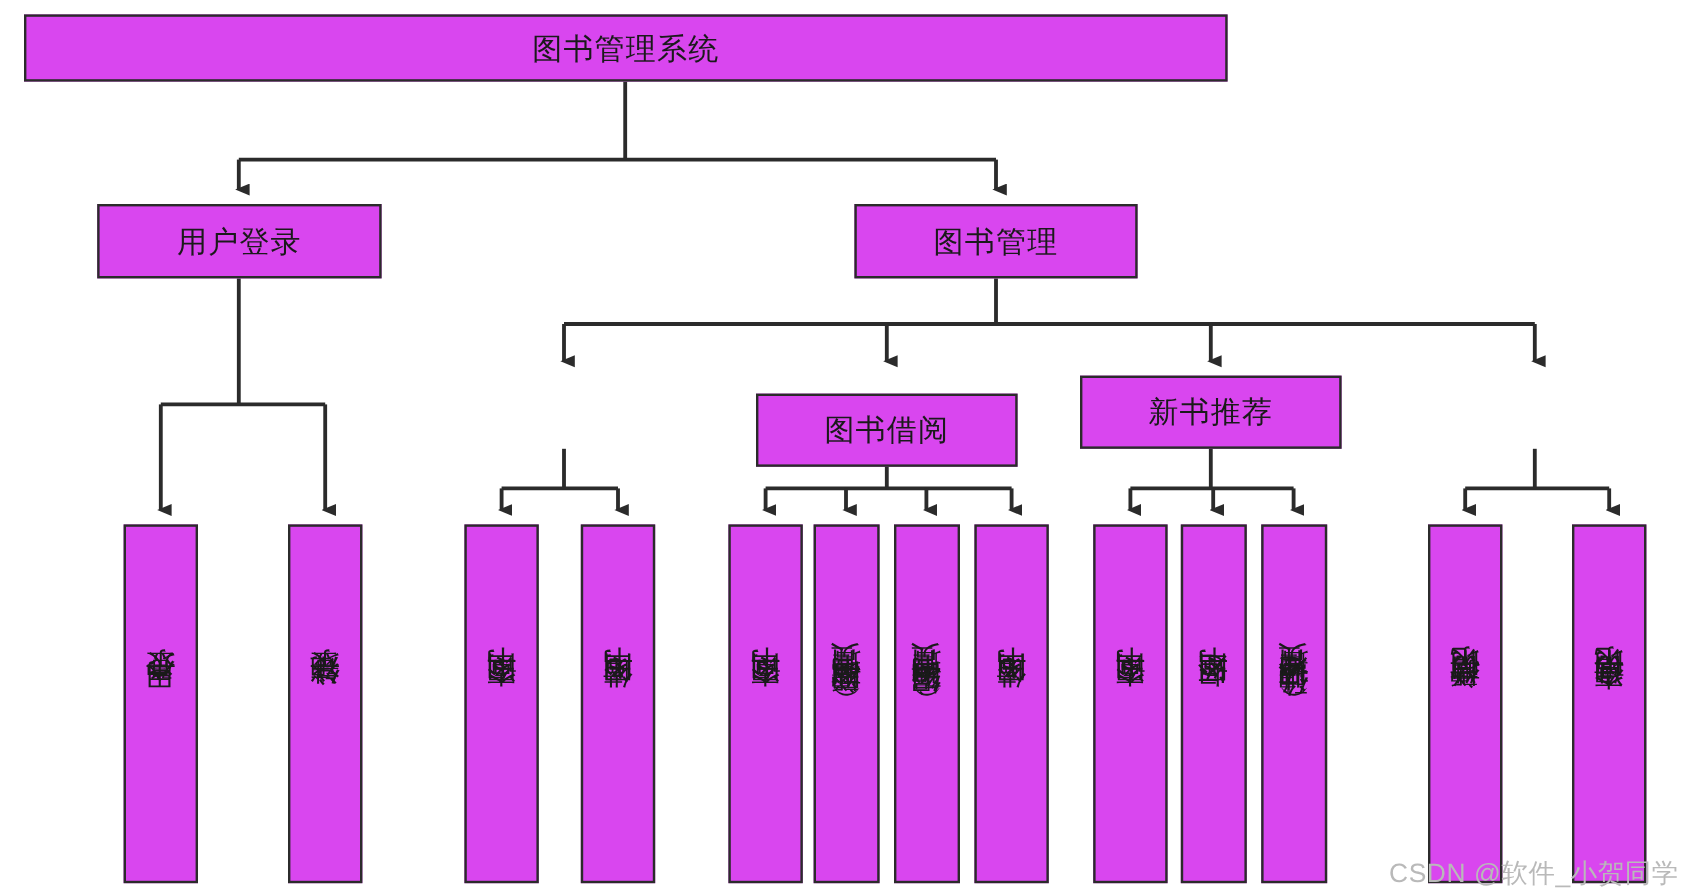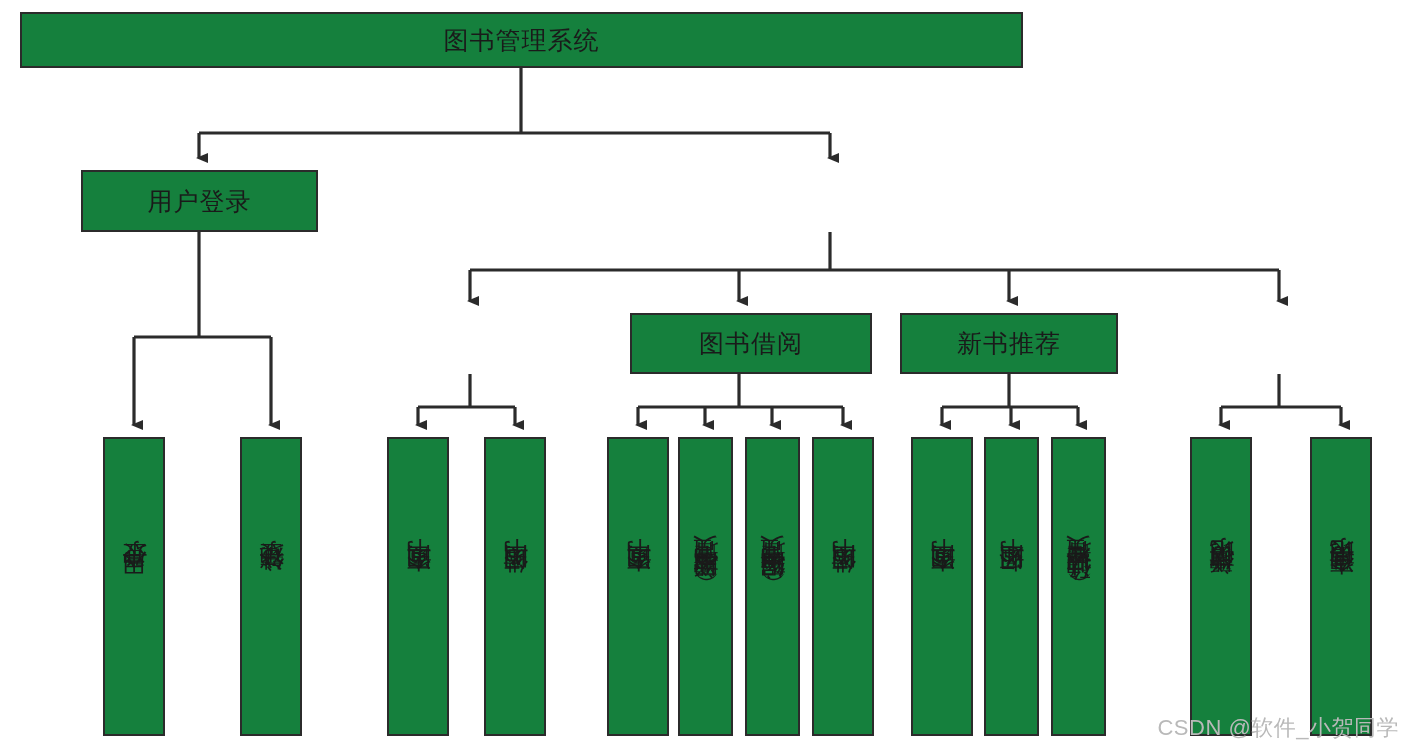--- a/index.html
+++ b/index.html
@@ -1,20 +1,20 @@
 <!DOCTYPE html>
 <html><head>
 <meta charset="utf-8">
 <style>
   html,body{margin:0;padding:0;background:#ffffff;}
   body{width:1405px;height:747px;overflow:hidden;
        font-family:"Liberation Sans","DejaVu Sans",sans-serif;}
   #stage{position:relative;width:1405px;height:747px;background:#fff;}
   svg.wires{position:absolute;left:0;top:0;width:1405px;height:747px;}
-  .node{position:absolute;box-sizing:border-box;background:#15803d;
+  .node{position:absolute;box-sizing:border-box;background:#d946ef;
         border:2.5px solid #2b2b2b;display:flex;align-items:center;
         justify-content:center;color:#1a1a1a;}
   .node.h{font-size:25px;letter-spacing:1px;}
   .node.leaf{font-size:25px;}
   .leaf-text{writing-mode:vertical-rl;text-orientation:upright;
              line-height:1.08;letter-spacing:3px;white-space:nowrap;
              transform:rotate(180deg);}
   .watermark{position:absolute;right:6px;bottom:4px;font-size:22px;
              color:#b9b9b9;letter-spacing:.5px;white-space:nowrap;}
 </style>
@@ -73,22 +73,25 @@
     </g>
   </svg>
 
   <div class="node h" style="left:20px;top:12px;width:1003px;height:56px;">
     <span>图书管理系统</span>
   </div>
 
   <div class="node h" style="left:81px;top:170px;width:237px;height:62px;">
     <span>用户登录</span>
   </div>
+  <div class="node h" style="left:712px;top:170px;width:236px;height:62px;">
+    <span>图书管理</span>
+  </div>
 
-  <div class="node h" style="left:630px;top:313px;width:242px;height:61px;text-align:right;">
+  <div class="node h" style="left:630px;top:328px;width:218px;height:61px;text-align:right;">
     <span>图书借阅</span>
   </div>
   <div class="node h" style="left:900px;top:313px;width:218px;height:61px;">
     <span>新书推荐</span>
   </div>
 
   <div class="node leaf" style="left:103px;top:437px;width:62px;height:299px;">
     <span class="leaf-text">用户登录</span>
   </div>
   <div class="node leaf" style="left:240px;top:437px;width:62px;height:299px;">

